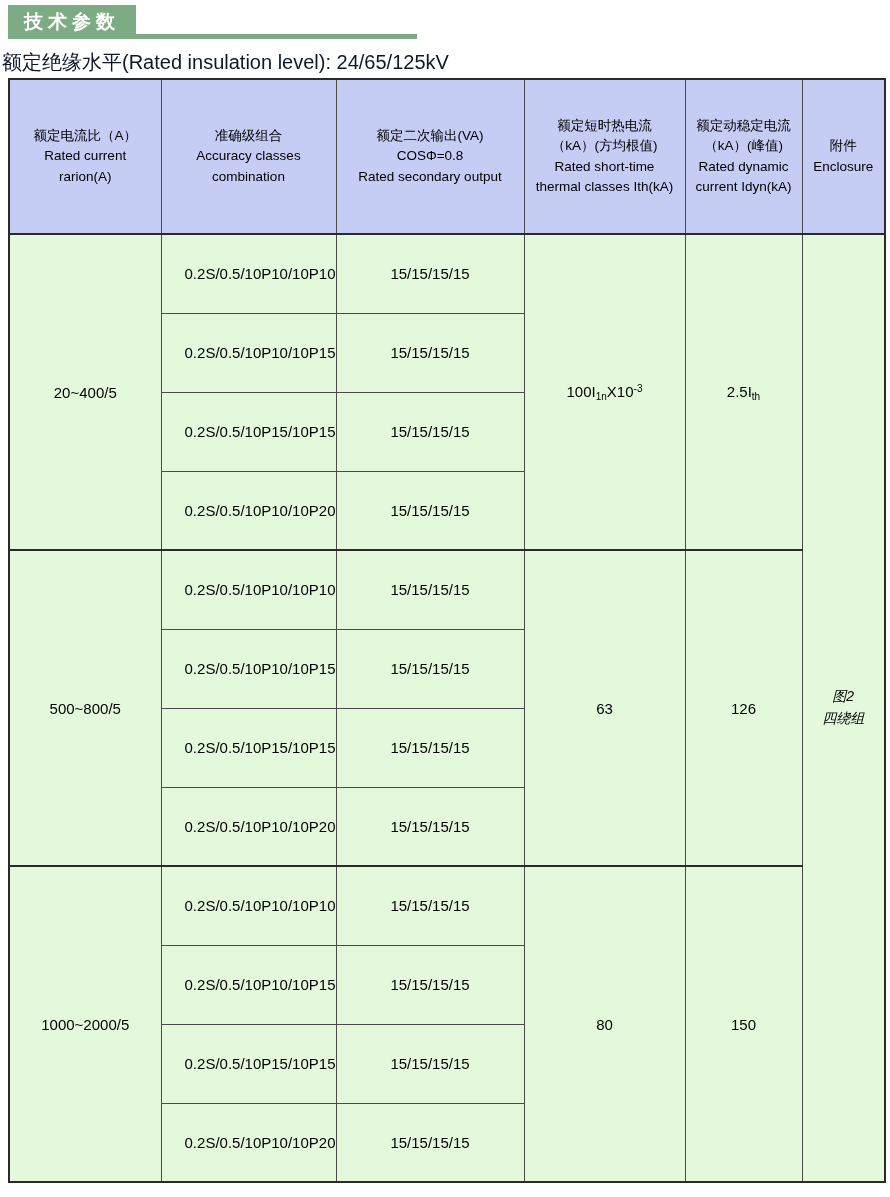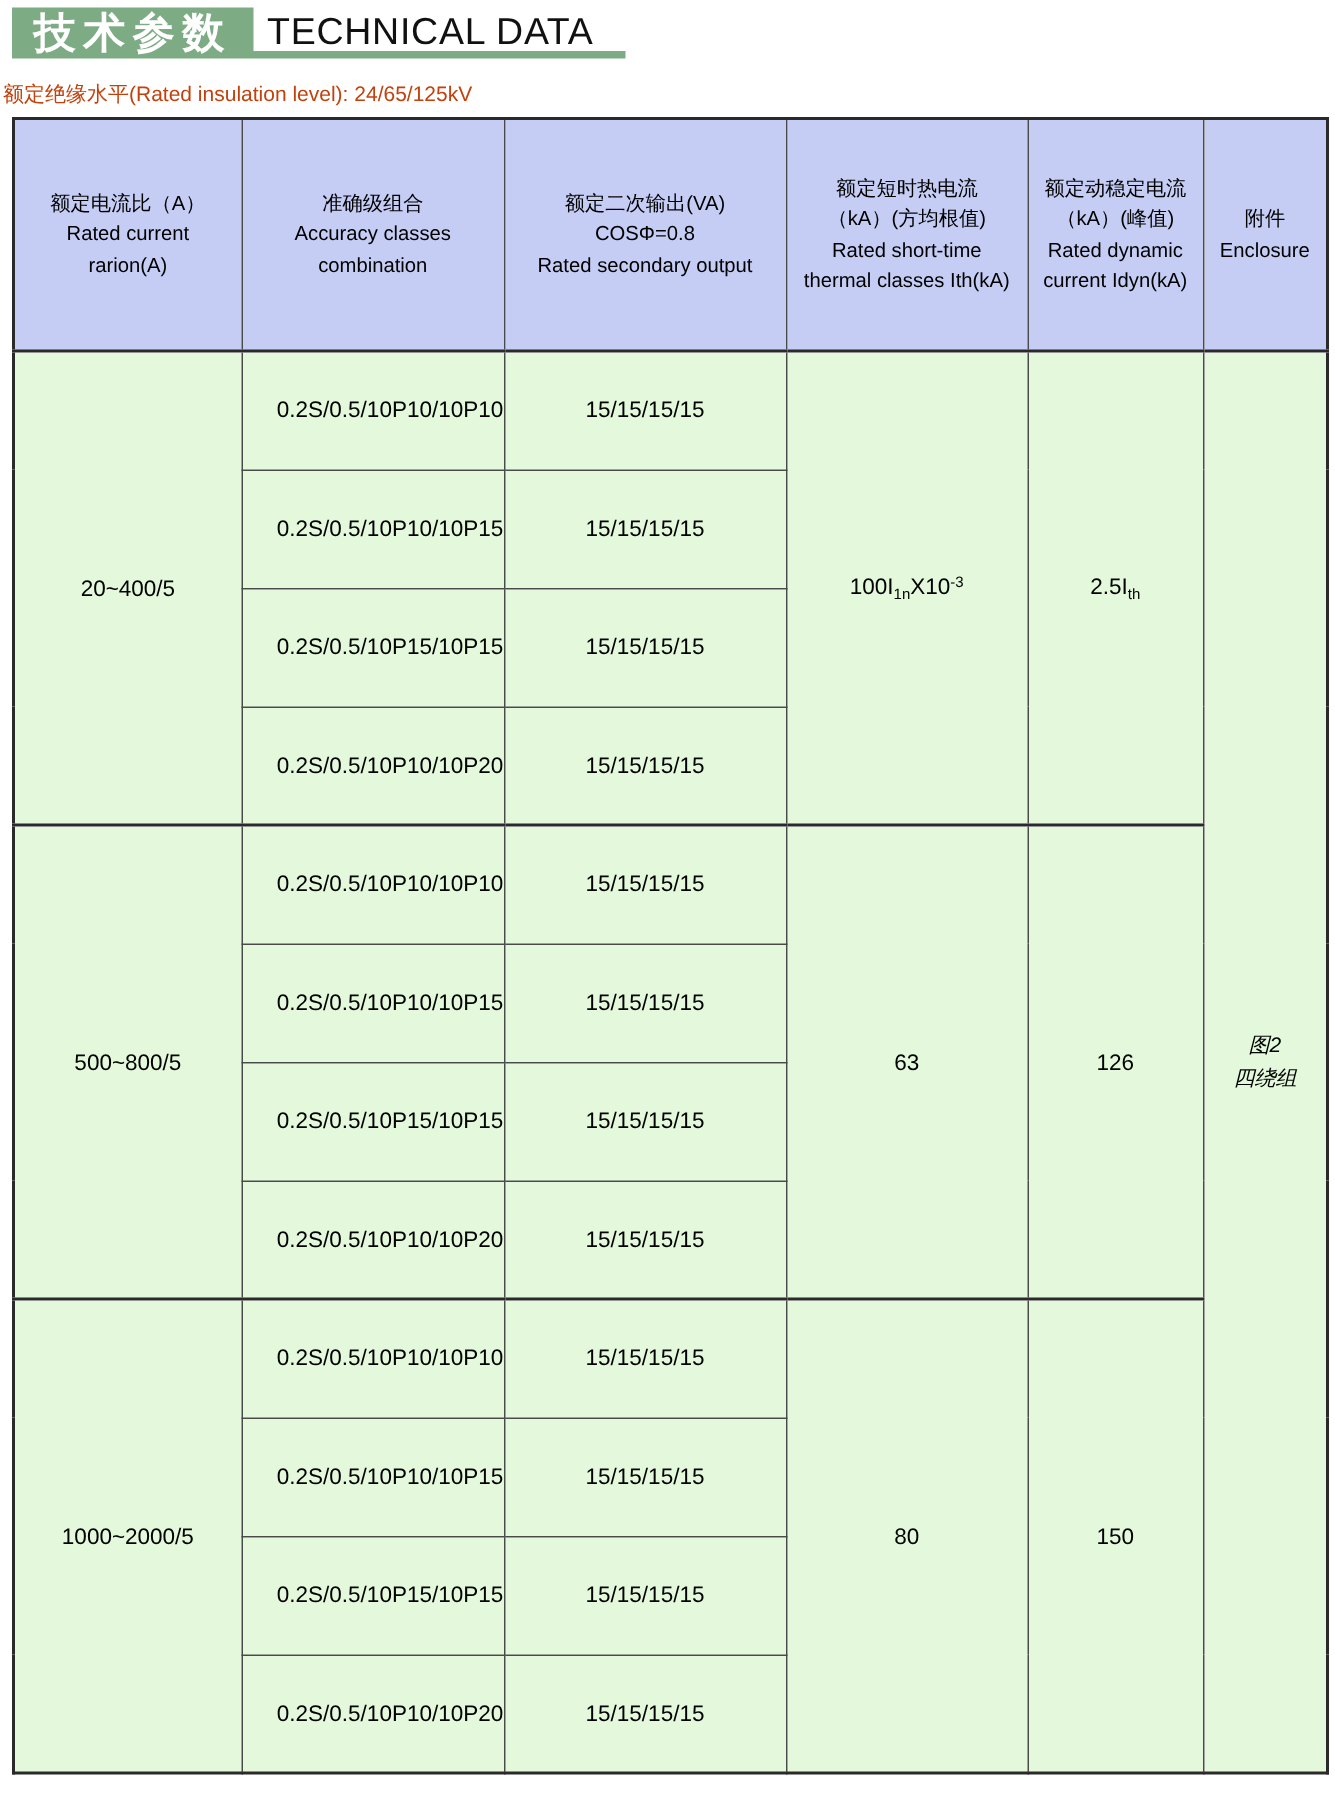--- a/index.html
+++ b/index.html
@@ -12,26 +12,26 @@
   *{ box-sizing:border-box; margin:0; padding:0; }
   html,body{ background:#ffffff; }
   body{
     width:890px; height:1197px; overflow:hidden;
     font-family:"Liberation Sans","DejaVu Sans",sans-serif;
     color:#000;
   }
   .header-area{ position:relative; height:38px; margin:5px 0 0 8px; width:874px; }
   .title-underline{ position:absolute; left:0; top:29px; width:409px; height:5px; background:var(--green); }
   .badge{
-    position:absolute; left:0; top:0; width:161px; height:33px;
-    background:var(--green); color:#fff; font-weight:bold; font-size:28px;
+    position:absolute; left:0; top:0; width:128px; height:33px;
+    background:var(--green); color:#fff; font-weight:bold; font-size:19px;
     letter-spacing:5px; text-align:center; line-height:34px;
   }
   .title-en{ position:absolute; left:170px; top:1px; font-size:25px; line-height:31px; color:#111; letter-spacing:0.5px; }
-  .subtitle{ margin:9px 0 6px 2px; font-size:14px; line-height:20px; color:#c2410c; }
+  .subtitle{ margin:9px 0 6px 2px; font-size:20px; line-height:20px; color:#0f172a; }
 
   table{
     border-collapse:collapse; table-layout:fixed;
     margin-left:8px; width:876px;
     border:2px solid var(--line-heavy);
     padding-left:24px;
   }
   th,td{ border:1px solid var(--line); padding:0; overflow:hidden; }
   thead th{
     background:var(--hdr-bg); height:155px;
@@ -48,21 +48,20 @@
   td.enclosure{ font-size:14px; line-height:1.55;font-style:italic; }
   sub{ font-size:10px; vertical-align:-3px; }
   sup{ font-size:10px; vertical-align:5px; }
 </style>
 </head>
 <body>
 
 <div class="header-area">
   <div class="title-underline"></div>
   <div class="badge">技术参数</div>
-  <div class="title-en">TECHNICAL DATA</div>
 </div>
 
 <div class="subtitle">额定绝缘水平(Rated insulation level): 24/65/125kV</div>
 
 <table>
   <colgroup>
     <col style="width:152px">
       <col style="width:175px">
       <col style="width:188px">
     <col style="width:161px">

